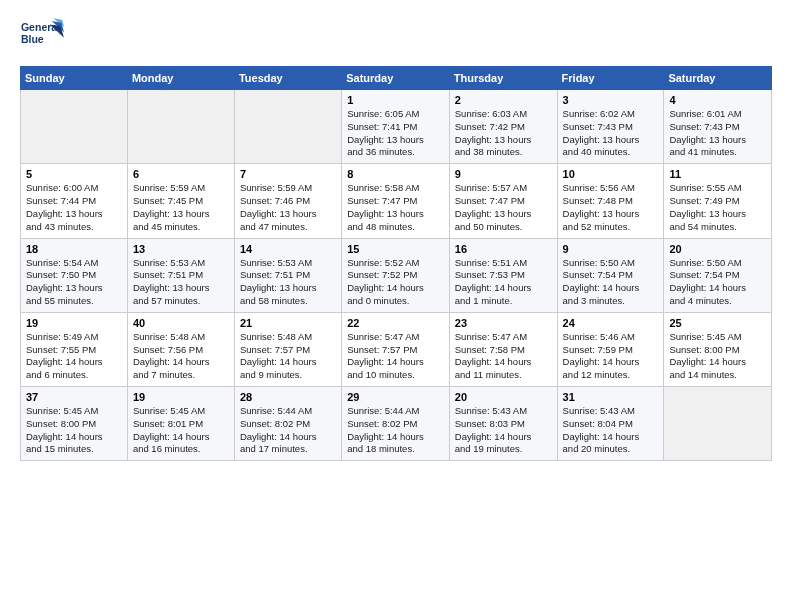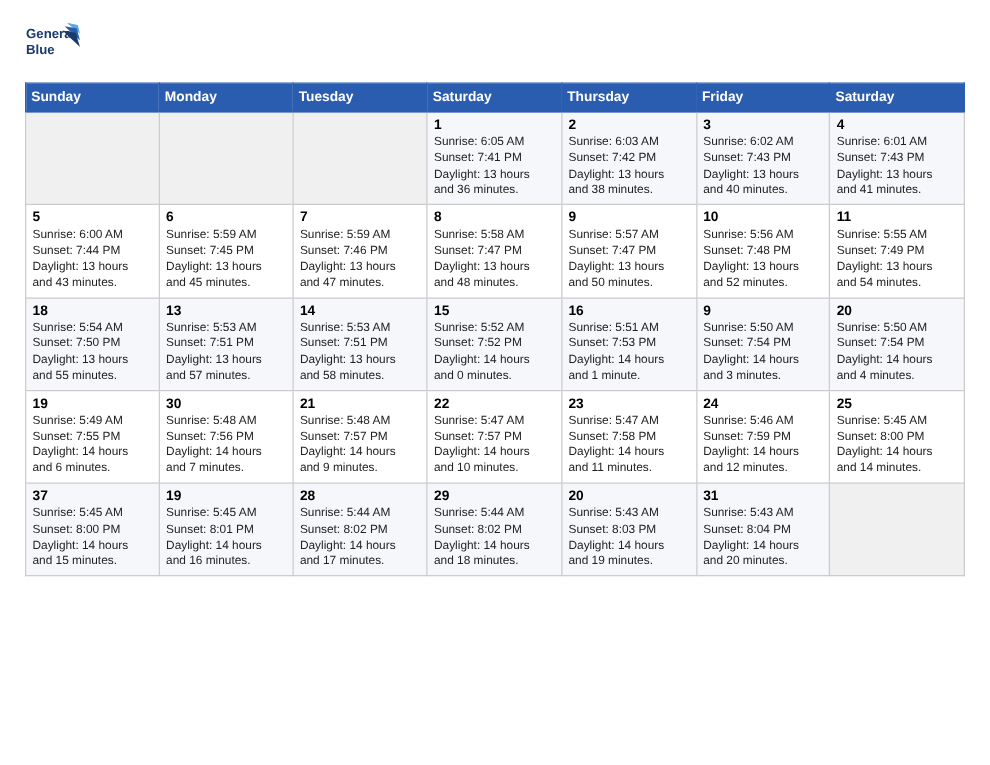--- a/index.html
+++ b/index.html
@@ -188,21 +188,21 @@
           <span class="day-num">20</span>
           <div class="day-info">Sunrise: 5:50 AM<br>Sunset: 7:54 PM<br>Daylight: 14 hours<br>and 4 minutes.</div>
         </td>
       </tr>
       <tr>
         <td>
           <span class="day-num">19</span>
           <div class="day-info">Sunrise: 5:49 AM<br>Sunset: 7:55 PM<br>Daylight: 14 hours<br>and 6 minutes.</div>
         </td>
         <td>
-          <span class="day-num">30</span>
+          <span class="day-num">40</span>
           <div class="day-info">Sunrise: 5:48 AM<br>Sunset: 7:56 PM<br>Daylight: 14 hours<br>and 7 minutes.</div>
         </td>
         <td>
           <span class="day-num">21</span>
           <div class="day-info">Sunrise: 5:48 AM<br>Sunset: 7:57 PM<br>Daylight: 14 hours<br>and 9 minutes.</div>
         </td>
         <td>
           <span class="day-num">22</span>
           <div class="day-info">Sunrise: 5:47 AM<br>Sunset: 7:57 PM<br>Daylight: 14 hours<br>and 10 minutes.</div>
         </td>

